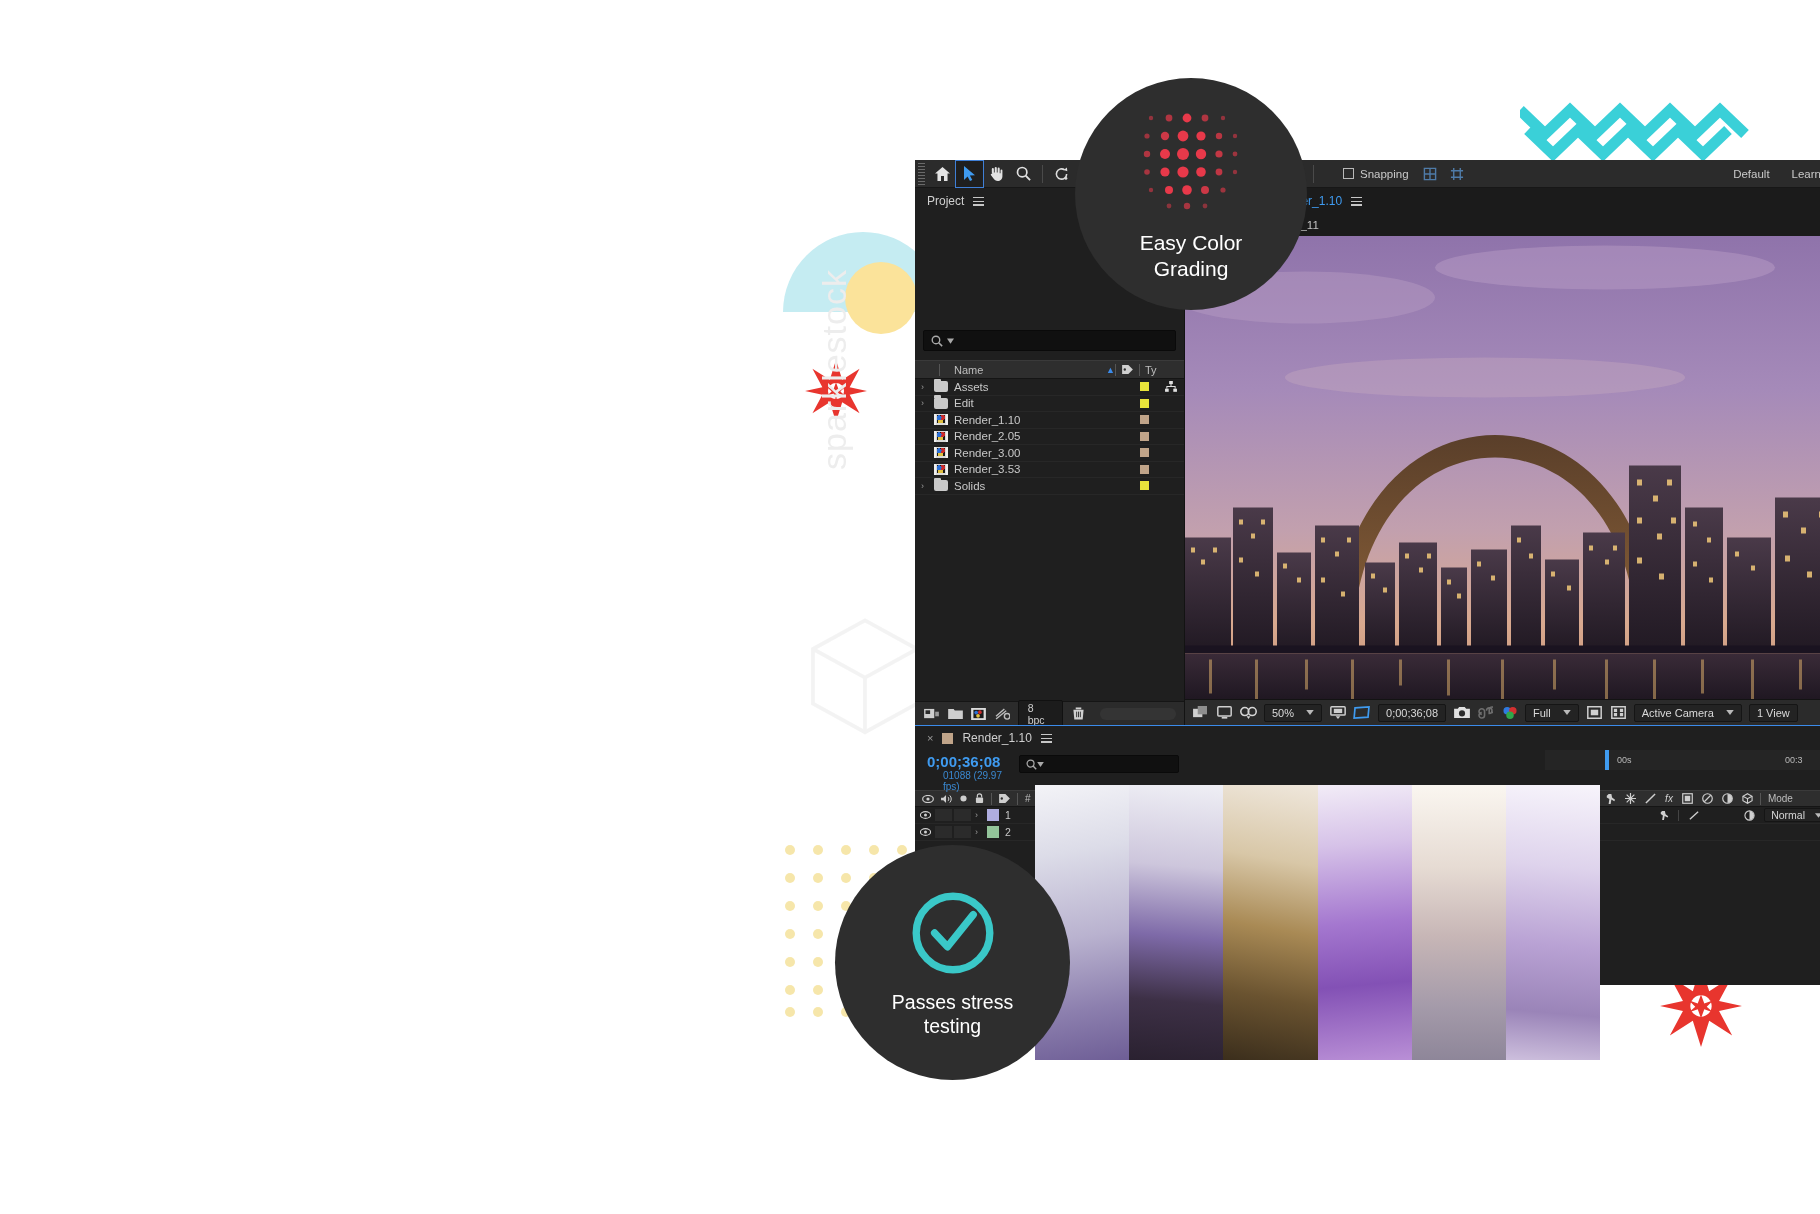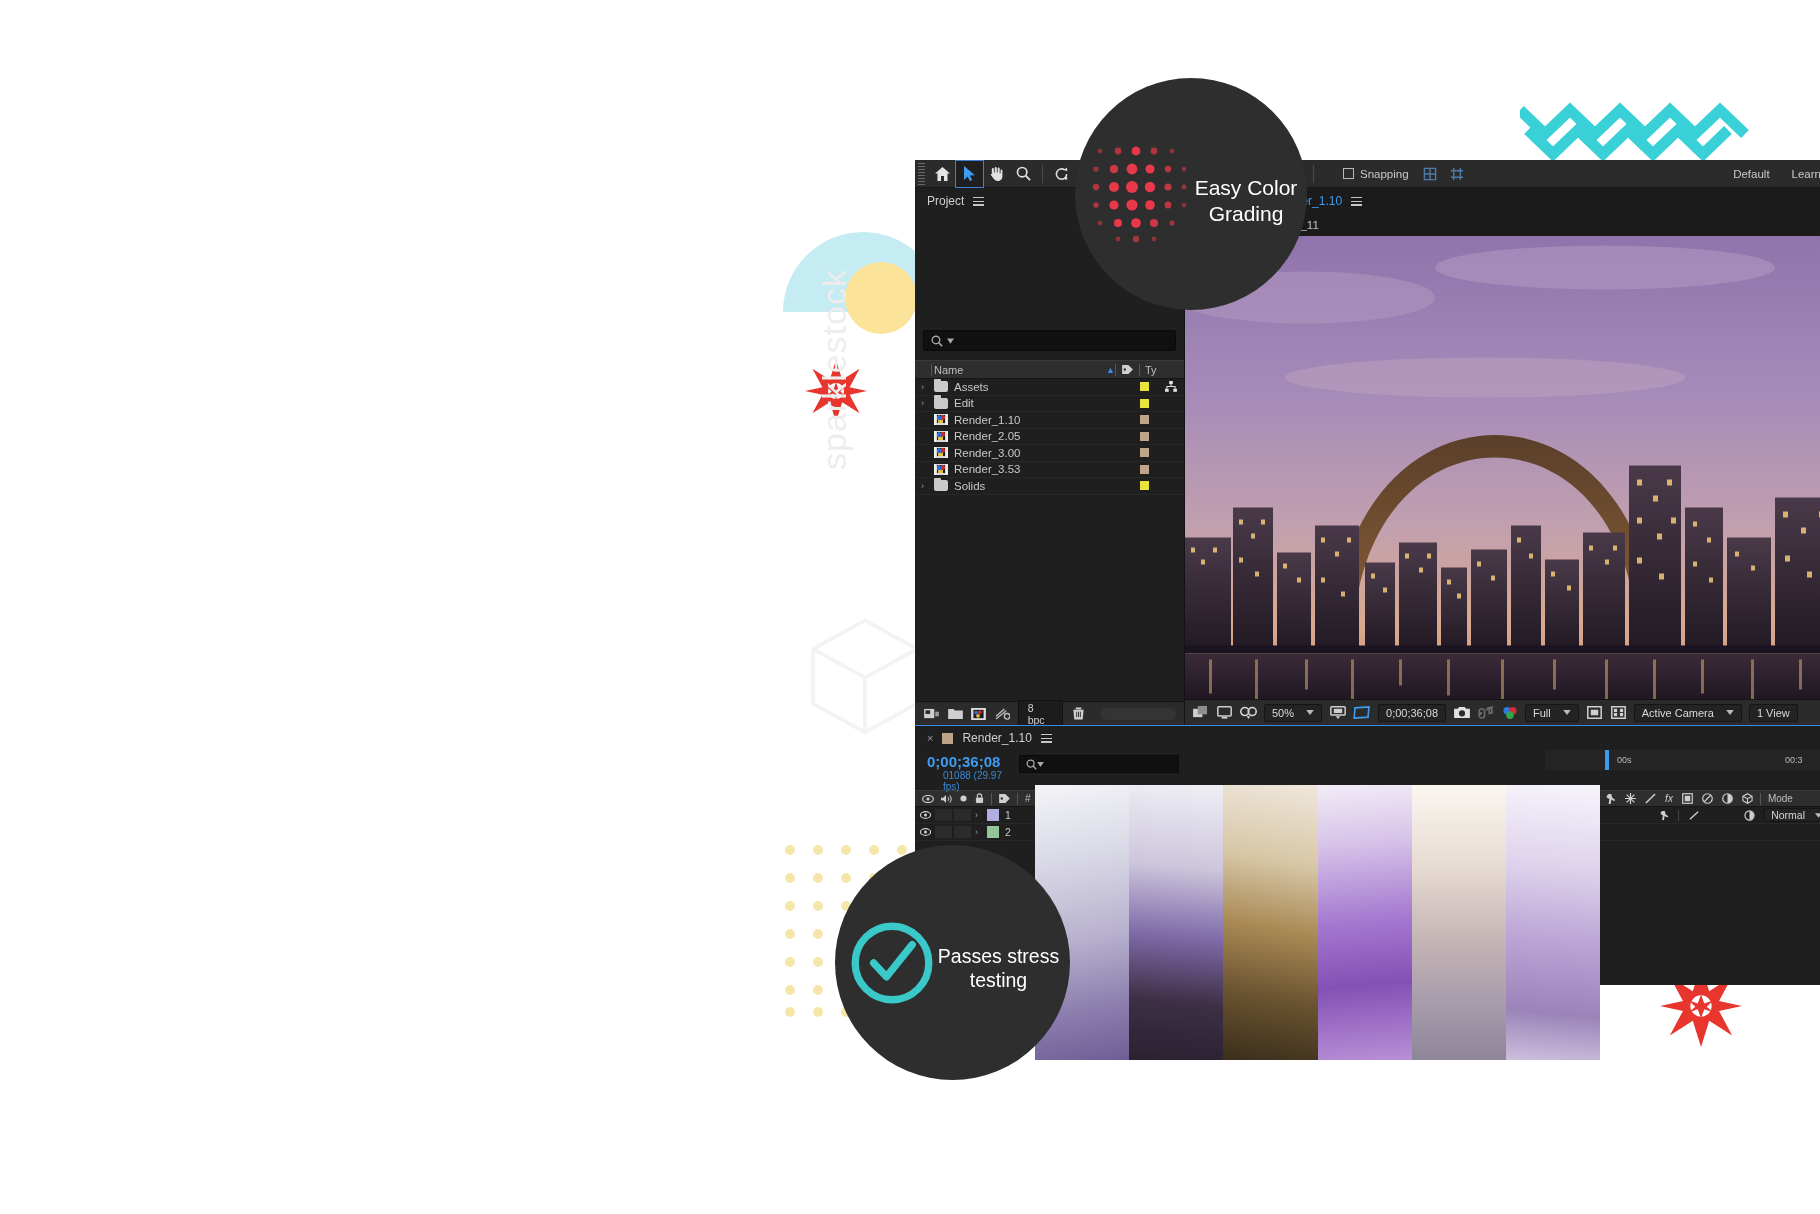--- a/index.html
+++ b/index.html
@@ -91,21 +91,21 @@
   #proj-preview { height: 110px; }
   #proj-search {
     margin: 6px 8px 0 8px; height: 21px; background: #101010;
     border: 1px solid #0a0a0a; border-radius: 2px; display: flex; align-items: center;
     padding: 0 7px; color: #8a8a8a; font-size: 12px; gap: 4px;
   }
   #col-header {
     margin-top: 9px; height: 19px; background: #2e2e2e; display: flex; align-items: center;
     color: #bdbdbd; font-size: 11px; border-top: 1px solid #3a3a3a; border-bottom:1px solid #151515;
   }
-  #col-header .cname { padding-left: 2px; border-left: 1px solid #555; margin-left: 16px; }
+  #col-header .cname { padding-left: 14px; border-left: 1px solid #555; margin-left: 24px; }
   #col-header .sortarrow { margin-left: auto; color: #3b8beb; font-size: 9px; }
   #col-header .ctag { width: 24px; text-align: center; color:#c8c8c8; border-left:1px solid #555; }
   #col-header .cty { width: 45px; padding-left:5px; color:#bdbdbd; border-left:1px solid #555; }
   .proj-row {
     height: 16.5px; display: flex; align-items: center; color: #c8c8c8; font-size: 11.5px;
     border-bottom: 1px solid #272727; padding-left: 6px;
   }
   .proj-row .tw { width: 13px; color: #9a9a9a; font-size: 9px; }
   .proj-row .ic { width: 20px; display: flex; align-items:center; }
   .folder-ic { width: 14px; height: 11px; background: #c9c9c9; border-radius: 1px 2px 2px 2px;
@@ -184,21 +184,21 @@
   
   #grad-strips {
     position: absolute; left: 1035px; top: 785px; width: 565px; height: 275px;
     display: flex; overflow:hidden;
   }
   .gs { flex: 1 1 0; height: 100%; }
 
   
   .badge {
     position: absolute; border-radius: 50%; background: #2e2e2e; color: #fff;
-    display: flex; align-items: center; justify-content: center;
+    display: flex; flex-direction: column; align-items: center; justify-content: center;
     text-align: center; line-height: 1.22;
   }
   #badge-color { left: 1075px; top: 78px; width: 232px; height: 232px; }
   #badge-color .label { font-size: 21px; margin-top: 14px; white-space: pre-line; }
   #badge-stress { left: 835px; top: 845px; width: 235px; height: 235px; }
   #badge-stress .label { font-size: 19.5px; margin-top: 12px; white-space: pre-line; }
   #badge-vox { left: 1460px; top: 735px; width: 225px; height: 225px; }
   #badge-vox .label { font-size: 19.5px; white-space: pre-line; }
   #vox-tag { margin-top: 10px; background: #d7f53c; color: #111; font-weight: 700;
     font-size: 19px; padding: 3px 10px; letter-spacing: .3px; }

